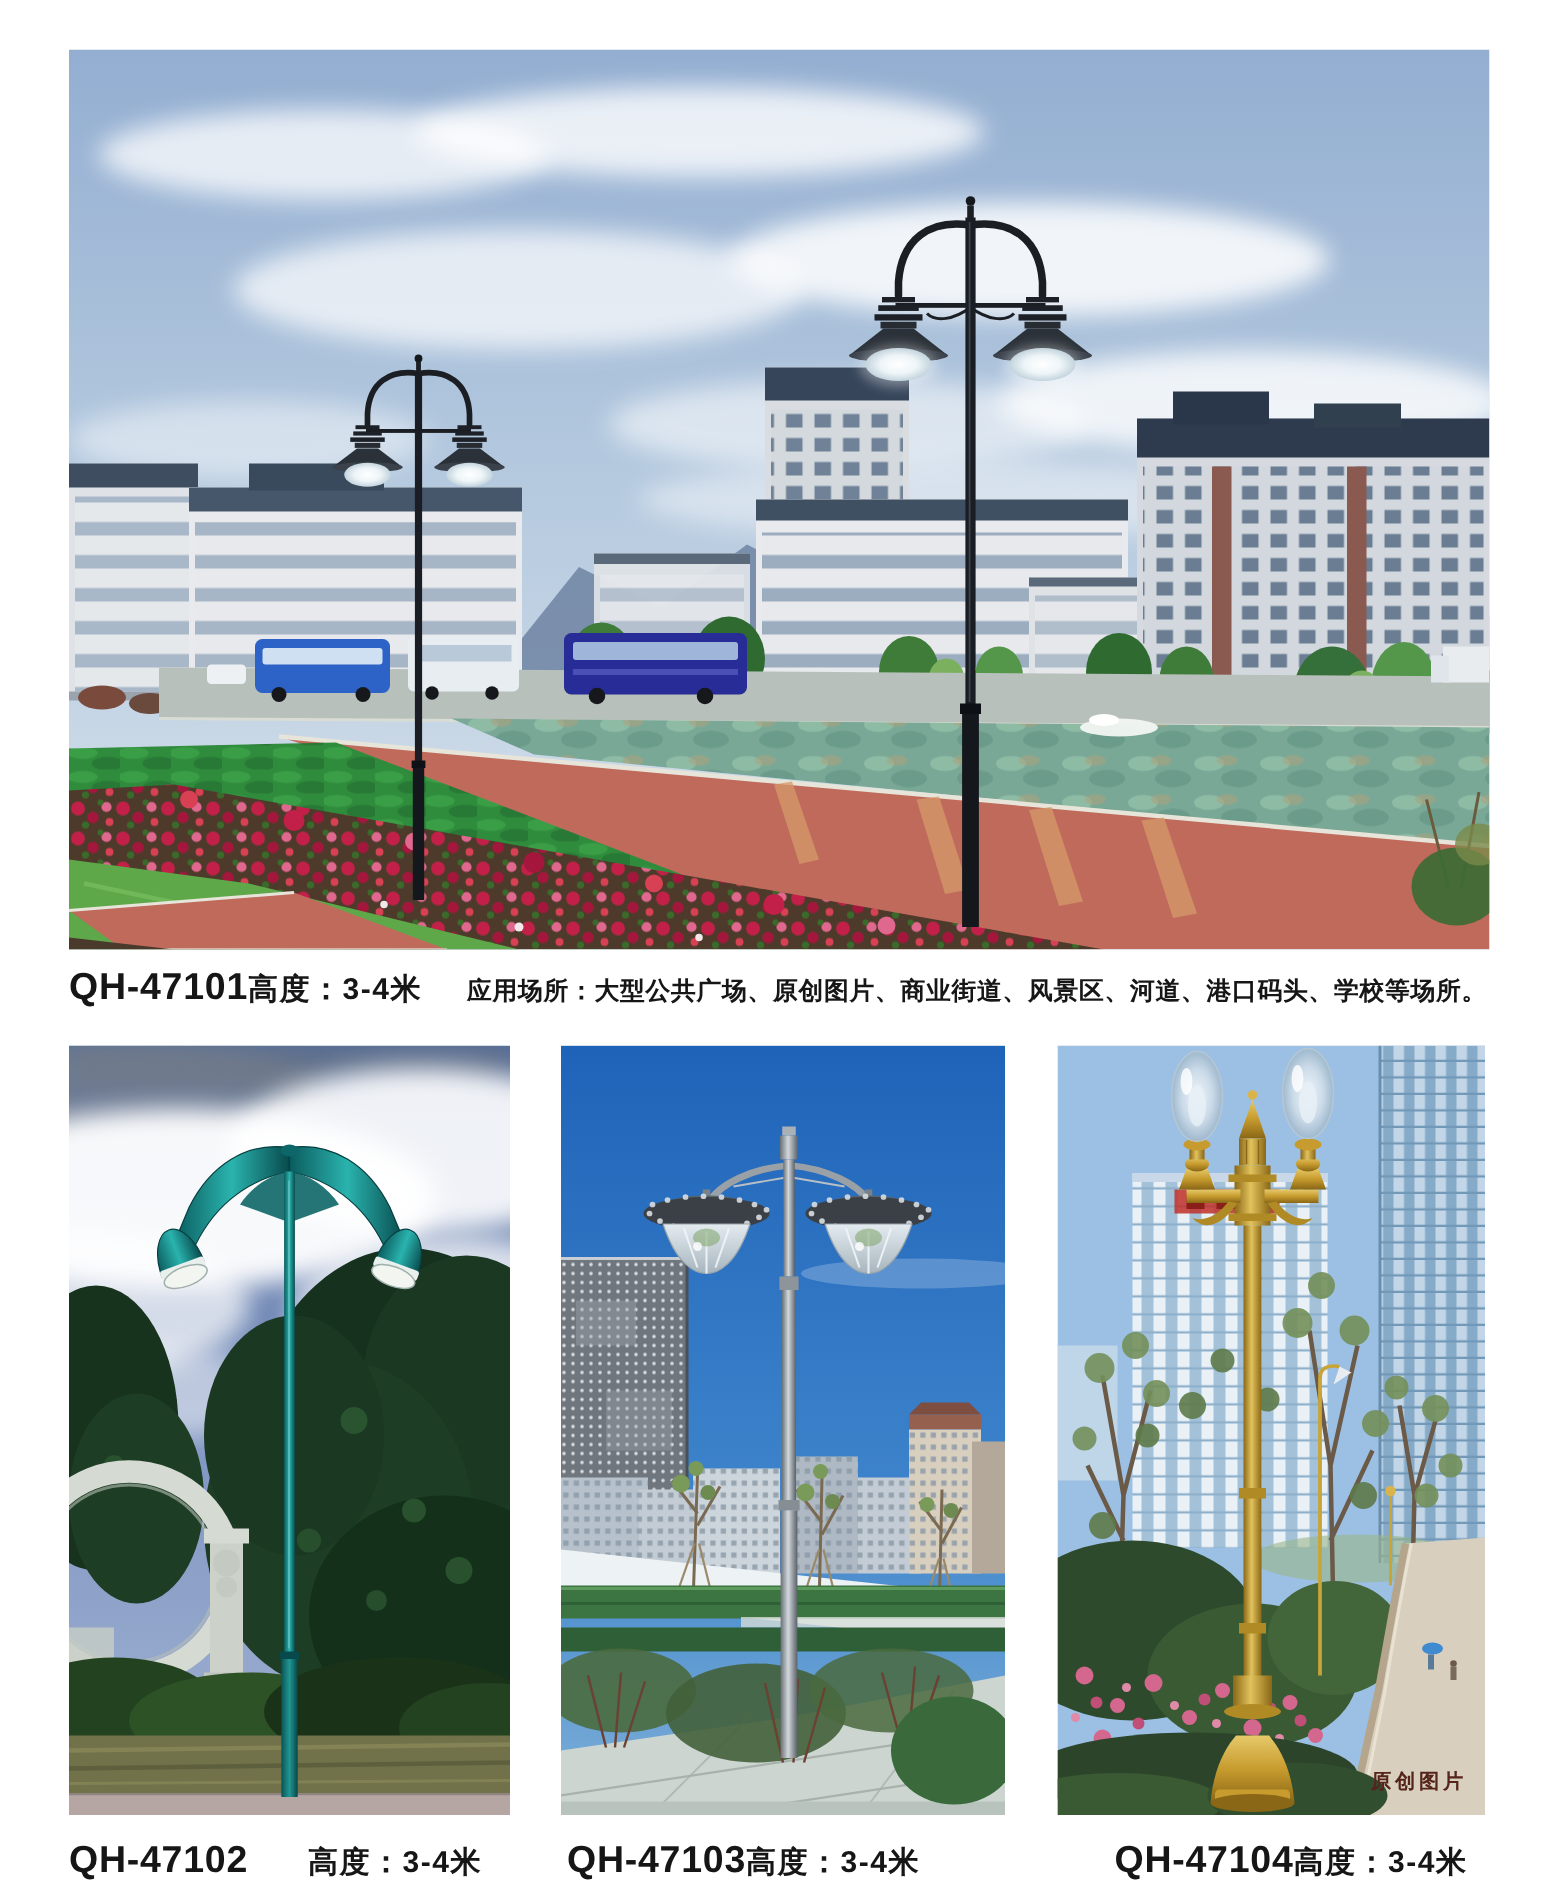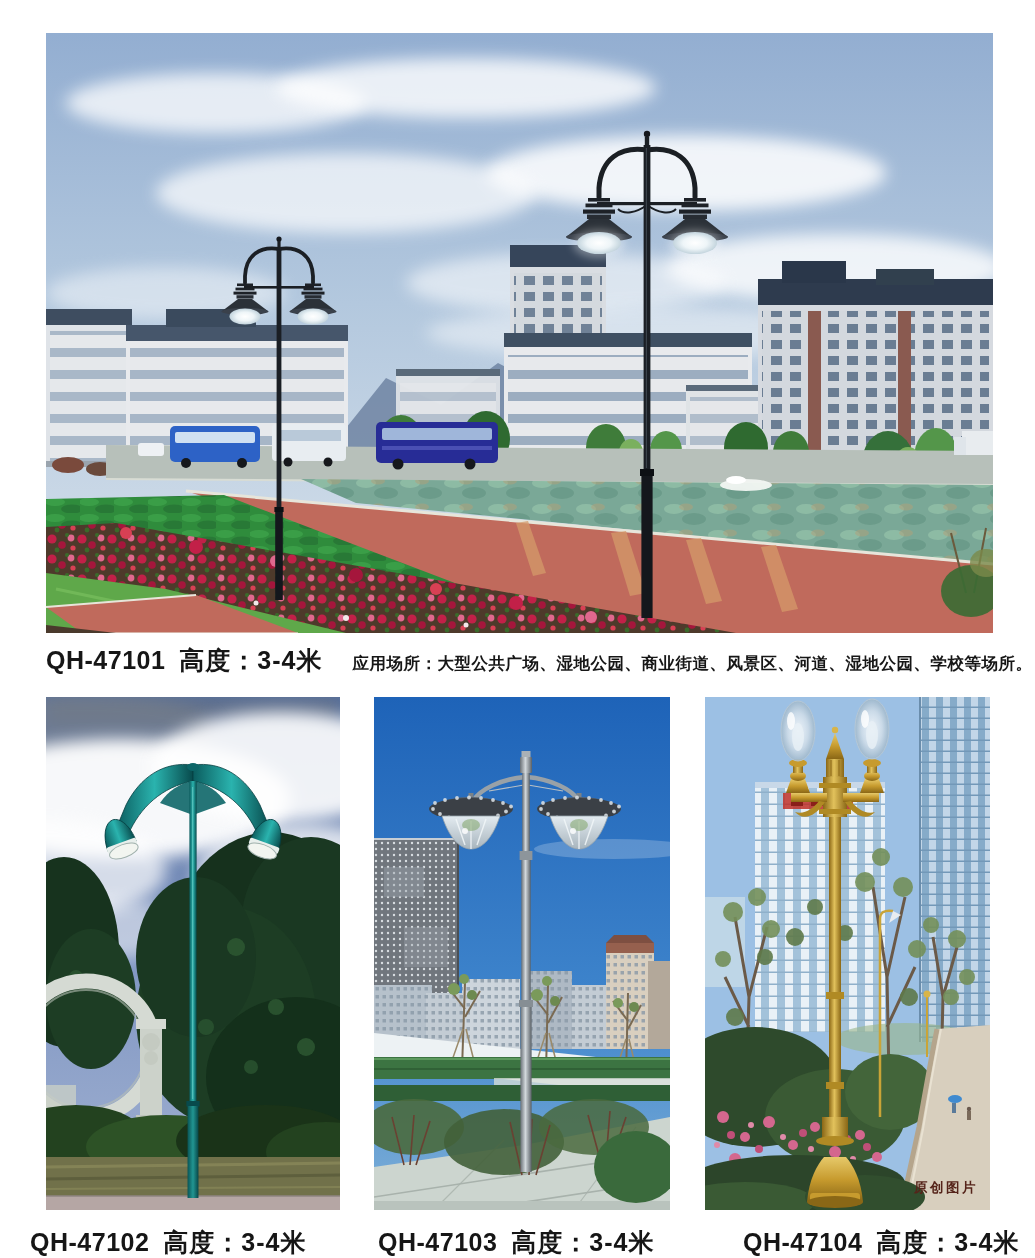--- a/index.html
+++ b/index.html
@@ -12,24 +12,24 @@
   figure.ph svg{display:block;width:100%;height:100%;}
   .ph-main{left:46px;top:33px;width:947px;height:600px;}
   .ph-2{left:46px;top:697px;width:294px;height:513px;}
   .ph-3{left:374px;top:697px;width:296px;height:513px;}
   .ph-4{left:705px;top:697px;width:285px;height:513px;}
   .cap{
     position:absolute;display:flex;align-items:baseline;white-space:nowrap;
     color:#161616;font-weight:700;
   }
   .cap .code{font-size:25px;letter-spacing:.5px;}
-  .cap .ht{font-size:25px;margin-left:14px;letter-spacing:1px;}
+  .cap .ht{font-size:20px;letter-spacing:1px;}
   .cap .apps{font-size:16.5px;margin-left:30px;letter-spacing:.5px;}
   .cap-main{left:46px;top:644px;width:947px;}
-  .cap-2{left:30px;top:1226px;}
+  .cap-2{left:46px;top:1226px;gap:40px;}
   .cap-3{left:378px;top:1226px;}
   .cap-4{left:743px;top:1226px;}
   .watermark{
     position:absolute;right:12px;bottom:13px;z-index:5;
     font-size:13.5px;font-weight:700;color:#55241a;letter-spacing:2.5px;
   }
 </style>
 </head>
 <body>
 
@@ -278,21 +278,21 @@
         <rect x="599.8" y="115" width="1.2" height="320" fill="#4a525c" opacity=".7"></rect>
         <rect x="594" y="436" width="14" height="7" fill="#0d1014"></rect>
         <rect x="595.4" y="443" width="11.2" height="142" fill="#14171c"></rect>
       </g>
     </svg>
   </figure>
 
   <div class="cap cap-main">
     <span class="code">QH-47101</span>
     <span class="ht">高度：3-4米</span>
-    <span class="apps">应用场所：大型公共广场、湿地公园、商业街道、风景区、河道、湿地公园、学校等场所。</span>
+    <span class="apps">应用场所：大型公共广场、原创图片、商业街道、风景区、河道、港口码头、学校等场所。</span>
   </div>
 
   <figure class="ph ph-2">
     <svg viewBox="0 0 294 513" preserveAspectRatio="none">
       <defs>
         <linearGradient id="sky2" x1="0" y1="0" x2="0" y2="1">
           <stop offset="0" stop-color="#56709f"></stop>
             <stop offset=".55" stop-color="#8399c4"></stop>
             <stop offset="1" stop-color="#a2b2d2"></stop>
         </linearGradient>

